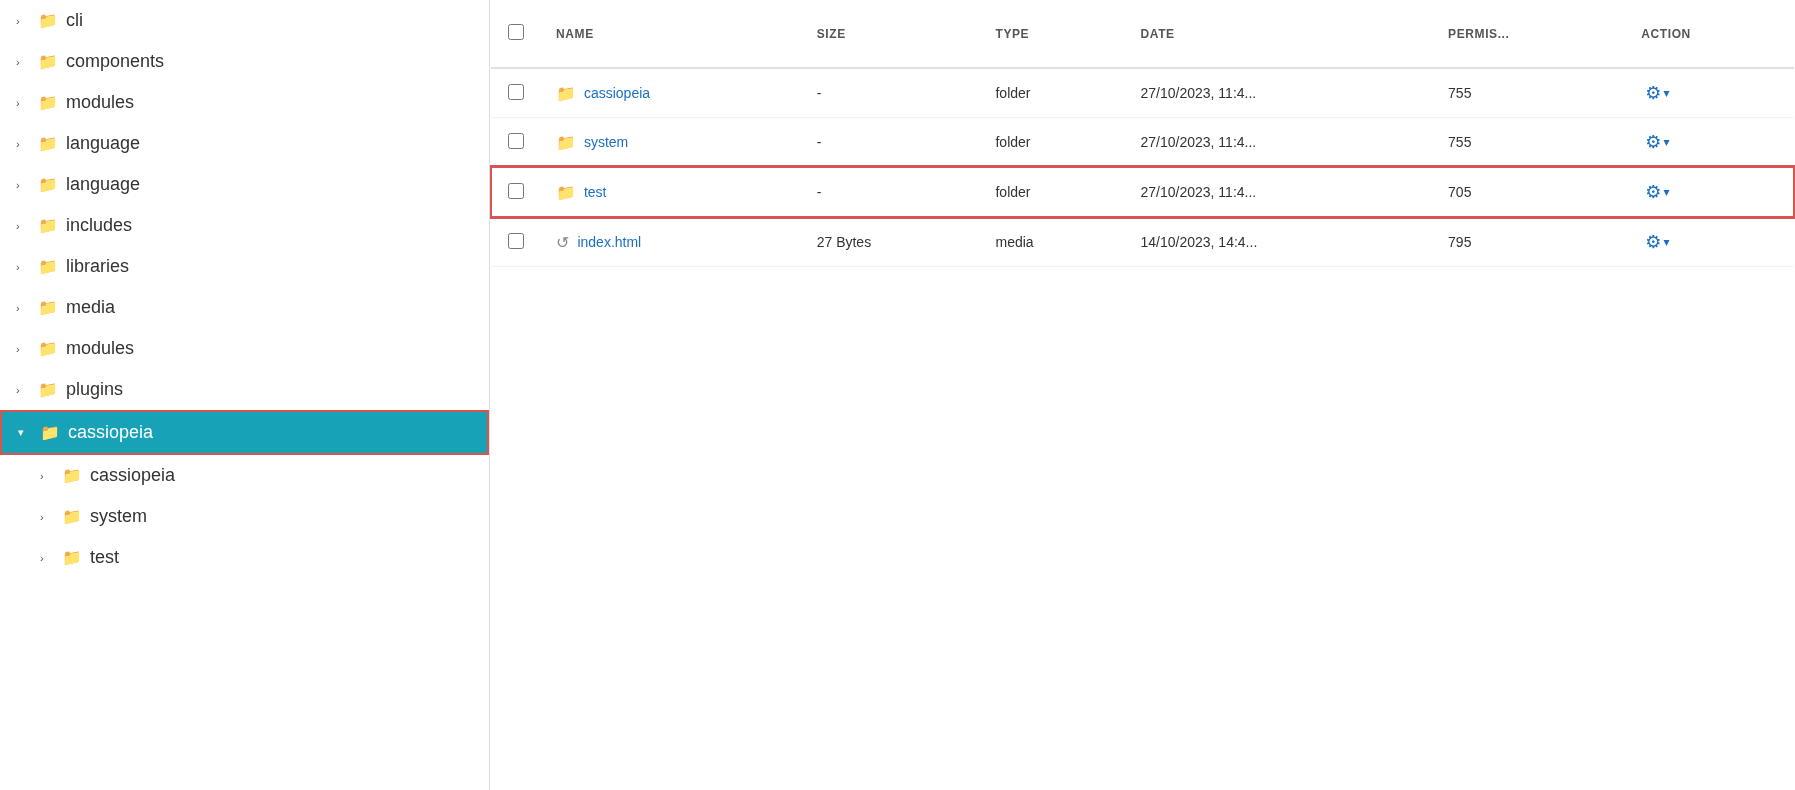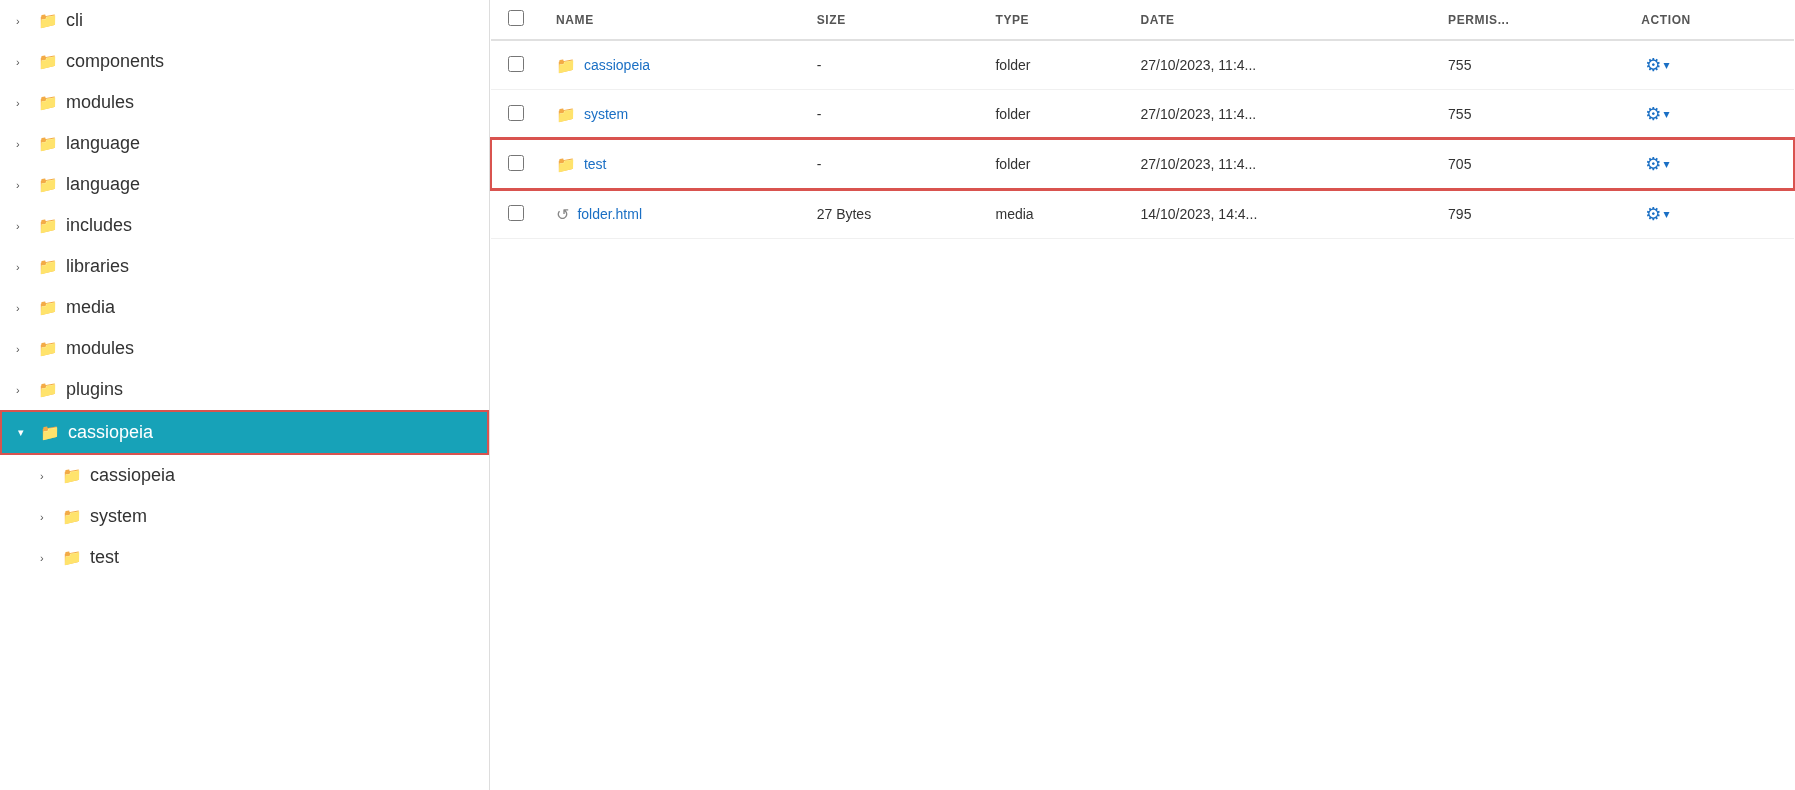--- a/index.html
+++ b/index.html
@@ -88,21 +88,21 @@
       width: 100%;
       border-collapse: collapse;
     }
 
     .file-table th {
       background: #fff;
       color: #555;
       font-weight: bold;
       font-size: 12px;
       text-transform: uppercase;
-      padding: 10px 16px;
+      padding: 24px 16px;
       border-bottom: 2px solid #e0e0e0;
       text-align: left;
       letter-spacing: 0.05em;
     }
 
     .file-table td {
       padding: 11px 16px;
       border-bottom: 1px solid #f0f0f0;
       color: #333;
       font-size: 14px;
@@ -292,21 +292,21 @@
           <td style="border-top: 2px solid rgb(217, 83, 79); border-bottom: 2px solid rgb(217, 83, 79);">folder</td>
           <td style="border-top: 2px solid rgb(217, 83, 79); border-bottom: 2px solid rgb(217, 83, 79);">27/10/2023, 11:4...</td>
           <td style="border-top: 2px solid rgb(217, 83, 79); border-bottom: 2px solid rgb(217, 83, 79);">705</td>
           <td style="border-top: 2px solid rgb(217, 83, 79); border-bottom: 2px solid rgb(217, 83, 79); border-right: 2px solid rgb(217, 83, 79);"><button class="action-btn">⚙<span class="action-dropdown">▾</span></button></td>
         </tr>
         <tr>
           <td class="checkbox-cell"><input type="checkbox" style=""></td>
           <td>
             <div class="name-cell">
               <span class="file-icon-table">↺</span>
-              <a class="name-link" href="#">folder.html</a>
+              <a class="name-link" href="#">index.html</a>
             </div>
           </td>
           <td>27 Bytes</td>
           <td>media</td>
           <td>14/10/2023, 14:4...</td>
           <td>795</td>
           <td><button class="action-btn">⚙<span class="action-dropdown">▾</span></button></td>
         </tr>
       </tbody>
   </table>

